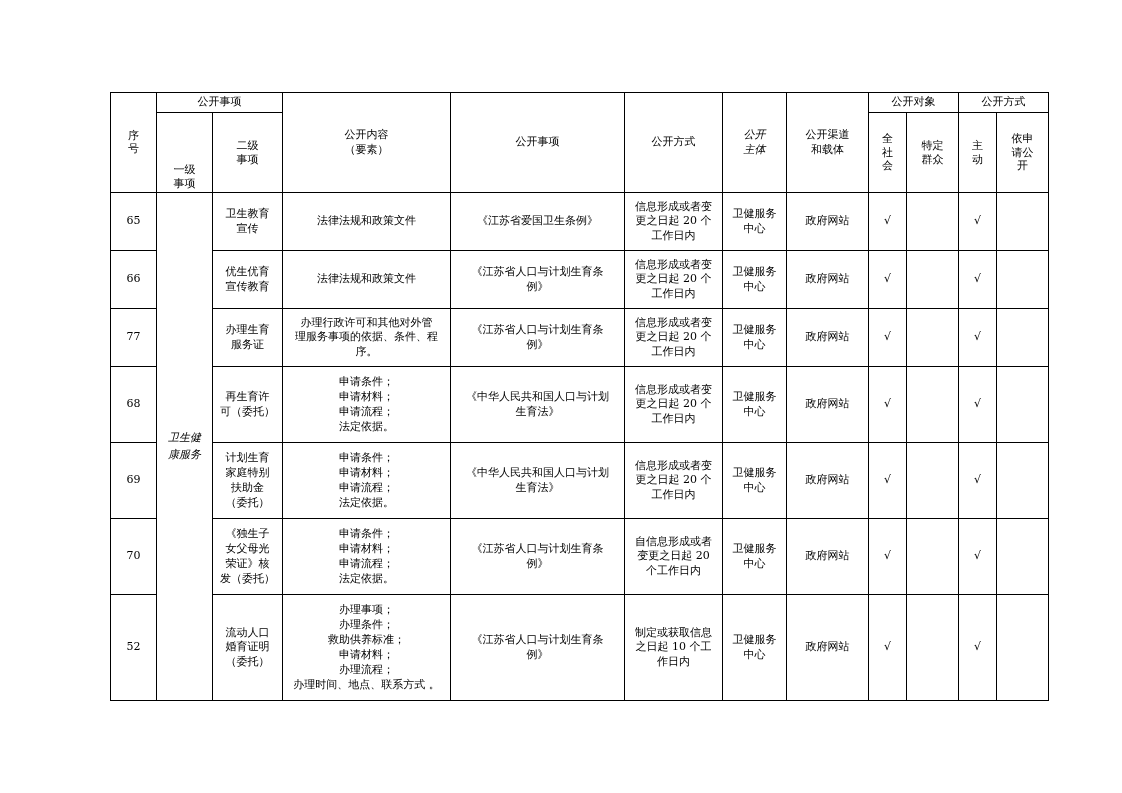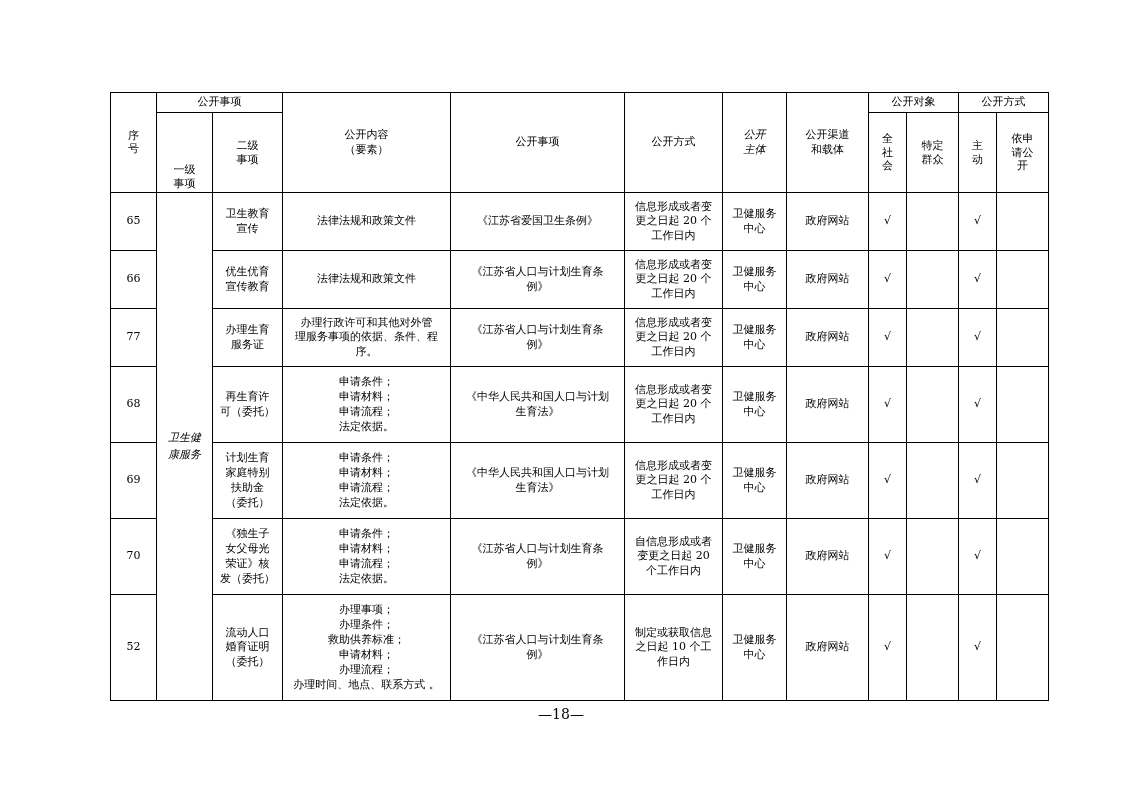--- a/index.html
+++ b/index.html
@@ -302,15 +302,14 @@
           <td class="check">√</td>
           <td class="check"></td>
           <td class="check">√</td>
           <td class="check"></td>
         </tr>
 
       </tbody>
     </table>
   </div>
 
-  <div class="pagenum">—18—</div>
 
 </div>
 
 </body></html>

